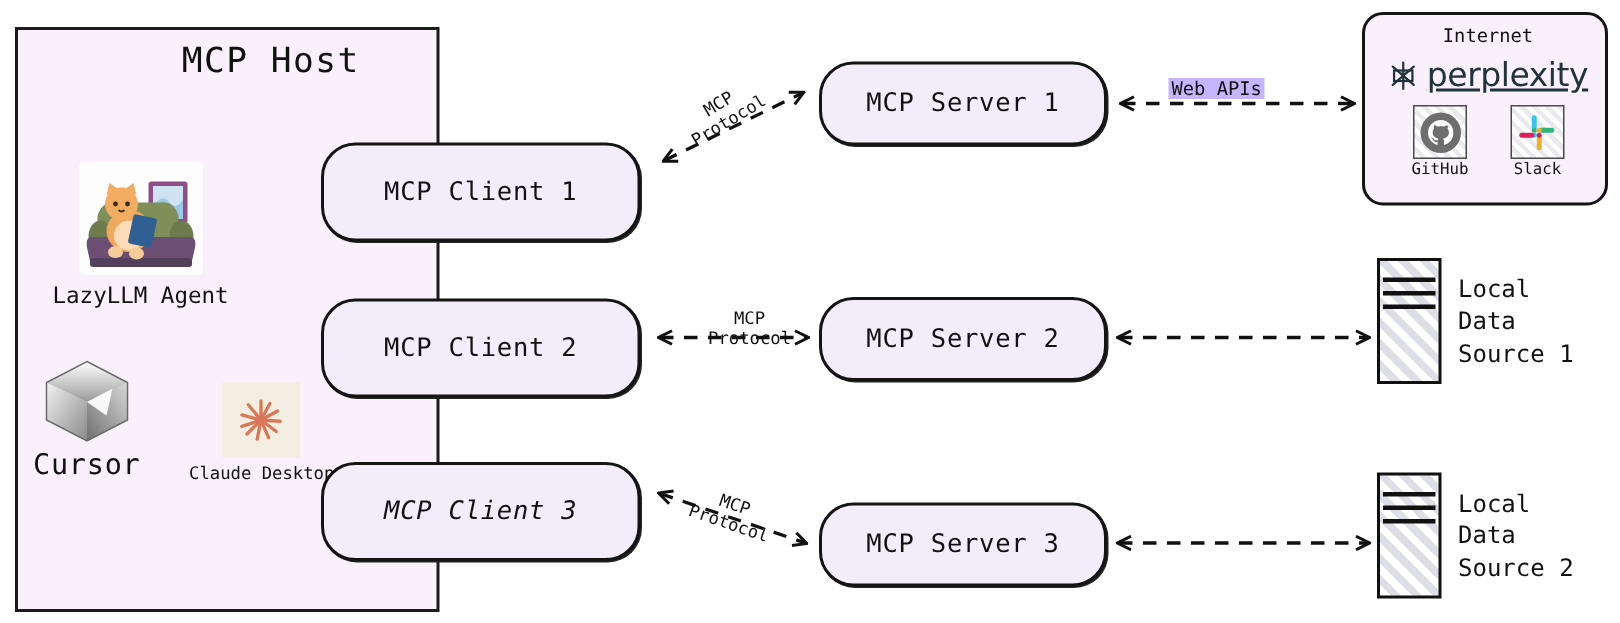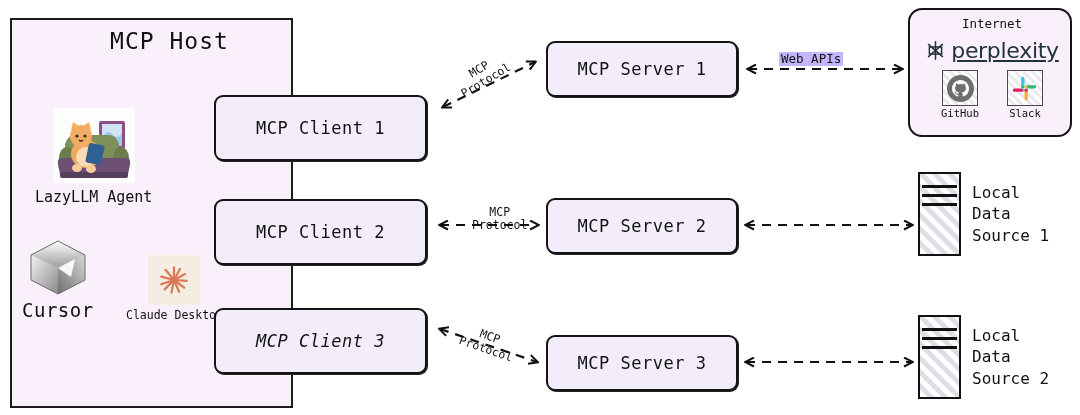--- a/index.html
+++ b/index.html
@@ -19,34 +19,34 @@
   .host-panel{
     position:absolute;
     left:10px; top:18px;
     width:283px; height:390px;
     background:#faf0fc;
     border:2px solid #1b1b1b;
     box-sizing:border-box;
   }
   .host-title{
     position:absolute;
-    left:12px; top:28px;
+    left:23px; top:28px;
     width:283px;
     text-align:center;
     font-size:23px;
     letter-spacing:1px;
     color:#111;
     padding-left:16px;
   }
   
   .node{
     position:absolute;
     background:#f3ecfa;
     border:2.5px solid #141414;
-    border-radius:9px;
+    border-radius:23px;
     box-sizing:border-box;
     display:flex;
     align-items:center;
     justify-content:center;
     font-size:17px;
     letter-spacing:.5px;
     color:#111;
     box-shadow:1px 1px 0 #222;
   }
   .client{ width:213px; height:66px; left:214px;}

